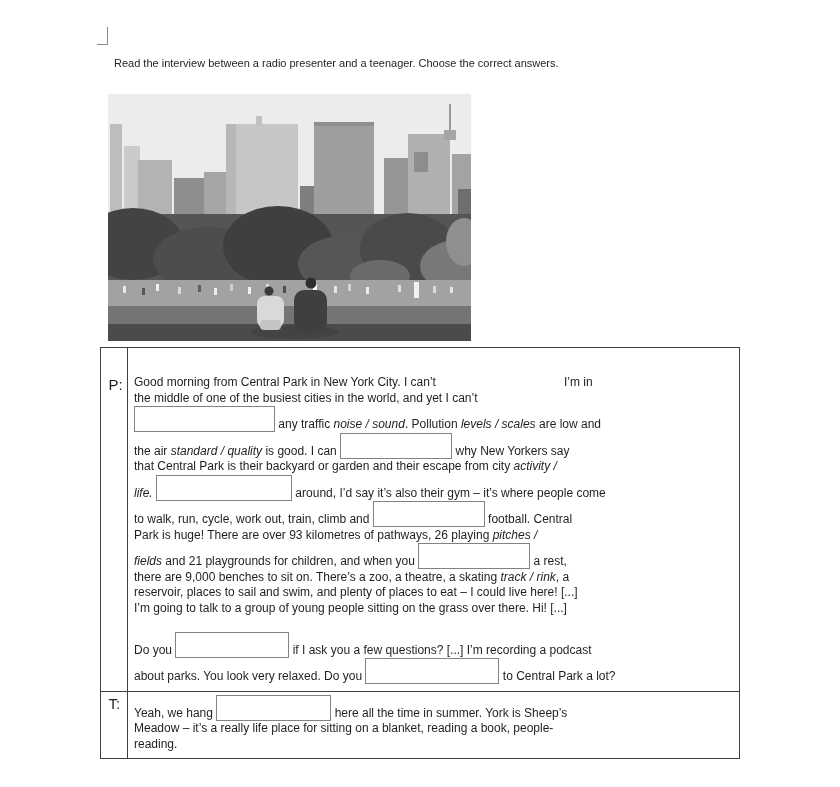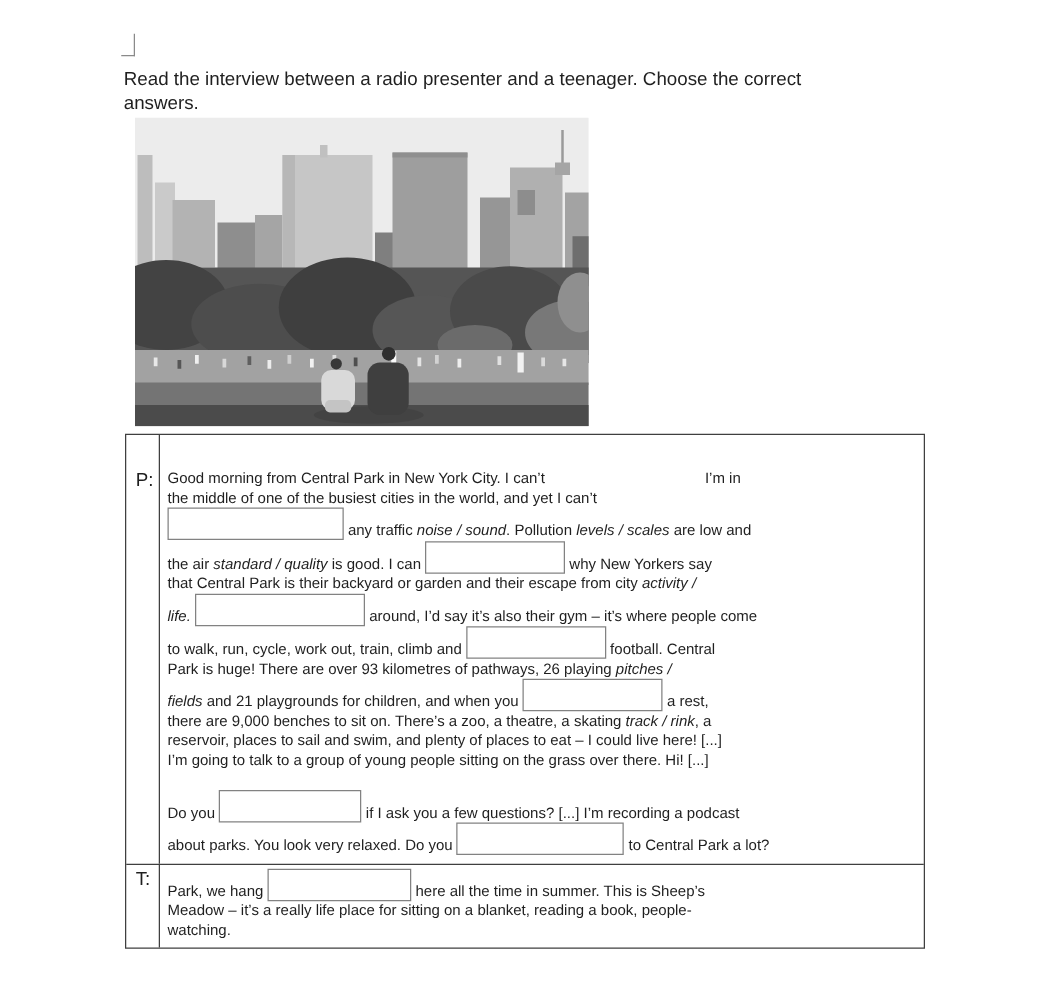--- a/index.html
+++ b/index.html
@@ -2,22 +2,22 @@
 <html><head>
 <meta charset="utf-8">
 <style>
   html,body{margin:0;padding:0;background:#ffffff;}
   .canvas{position:relative;width:840px;height:787px;background:#ffffff;overflow:hidden;
           font-family:"Liberation Sans", sans-serif;color:#212121;}
 
   .corner-mark{position:absolute;left:97px;top:27px;width:10px;height:17px;
                border-right:1px solid #8a8a8a;border-bottom:1px solid #8a8a8a;}
 
-  .instruction{position:absolute;left:99px;top:54px;width:600px;
-               font-size:15px;line-height:19px;color:#1f1f1f;}
+  .instruction{position:absolute;left:114px;top:54px;width:600px;
+               font-size:11px;line-height:19px;color:#1f1f1f;}
 
   .photo{position:absolute;left:108px;top:94px;width:363px;height:247px;}
   .photo svg{display:block;}
 
   .itable{position:absolute;left:100px;top:347px;width:638px;
           border:1px solid #3f3f3f;}
   .row{display:flex;}
   .row-p{min-height:331px;border-bottom:1px solid #3f3f3f;}
   .row-t{min-height:61px;}
   .lbl-cell{width:27px;border-right:1px solid #3f3f3f;box-sizing:border-box;
@@ -119,17 +119,17 @@
     <div class="row row-p">
       <div class="lbl-cell lbl-p">
         <span class="lbl">P:</span>
       </div>
       <div class="txt-cell txt-p"><span>Good morning from Central Park in New York City. I can’t</span><span class="gap" style="width: 128px;"></span><span>I’m in</span><br><span>the middle of one of the busiest cities in the world, and yet I can’t</span><br><span class="blank" style="width: 139px;"></span><span> any traffic </span><em>noise / sound</em><span>. Pollution </span><em>levels / scales</em><span> are low and</span><br><span>the air </span><em>standard / quality</em><span> is good. I can </span><span class="blank" style="width: 110px;"></span><span> why New Yorkers say</span><br><span>that Central Park is their backyard or garden and their escape from city </span><em>activity /</em><br><em>life.</em><span> </span><span class="blank" style="width: 134px;"></span><span> around, I’d say it’s also their gym – it’s where people come</span><br><span>to walk, run, cycle, work out, train, climb and </span><span class="blank" style="width: 110px;"></span><span> football. Central</span><br><span>Park is huge! There are over 93 kilometres of pathways, 26 playing </span><em>pitches /</em><br><em>fields</em><span> and 21 playgrounds for children, and when you </span><span class="blank" style="width: 110px;"></span><span> a rest,</span><br><span>there are 9,000 benches to sit on. There’s a zoo, a theatre, a skating </span><em>track / rink</em><span>, a</span><br><span>reservoir, places to sail and swim, and plenty of places to eat – I could live here! [...]</span><br><span>I’m going to talk to a group of young people sitting on the grass over there. Hi! [...]</span><br><br><span>Do you </span><span class="blank" style="width: 112px;"></span><span> if I ask you a few questions? [...] I’m recording a podcast</span><br><span>about parks. You look very relaxed. Do you </span><span class="blank" style="width: 132px;"></span><span> to Central Park a lot?</span></div>
     </div>
     <div class="row row-t">
       <div class="lbl-cell lbl-t">
         <span class="lbl">T:</span>
       </div>
-      <div class="txt-cell txt-t"><span>Park, we hang </span><span class="blank" style="width: 113px;"></span><span> here all the time in summer. This is Sheep’s</span><br><span>Meadow – it’s a really life place for sitting on a blanket, reading a book, people-</span><br><span>watching.</span></div>
+      <div class="txt-cell txt-t"><span>Yeah, we hang </span><span class="blank" style="width: 113px;"></span><span> here all the time in summer. York is Sheep’s</span><br><span>Meadow – it’s a really life place for sitting on a blanket, reading a book, people-</span><br><span>reading.</span></div>
     </div>
   </div>
 
 </div>
 
 </body></html>

